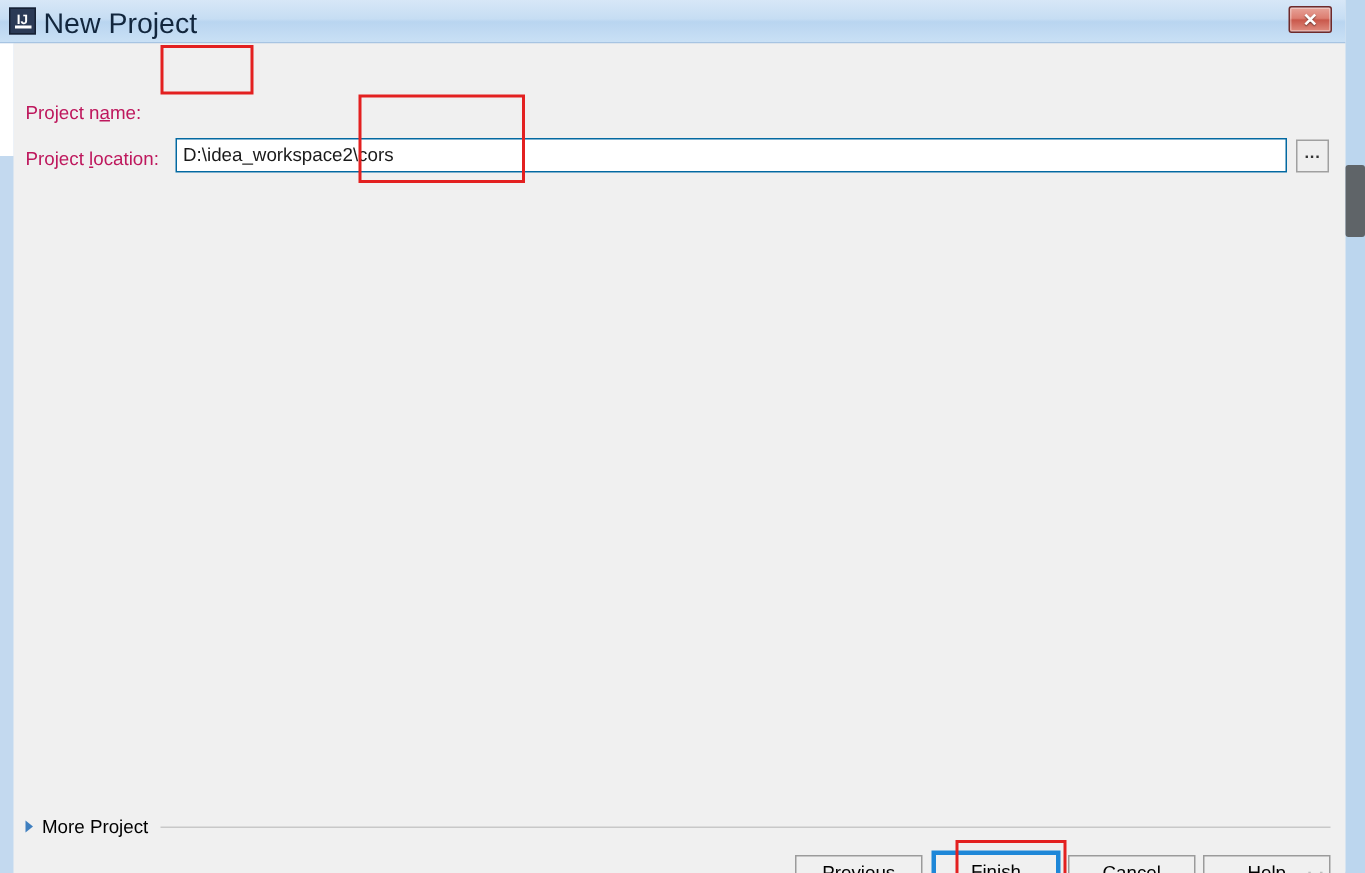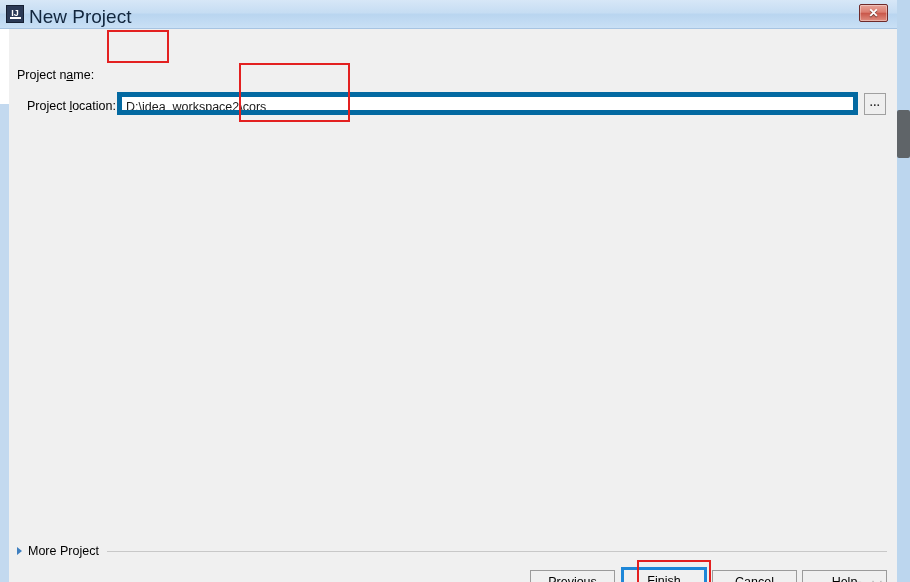--- a/index.html
+++ b/index.html
@@ -140,29 +140,29 @@
     top: 0;
     width: 9px;
     height: 75px;
     background: #ffffff;
   }
 
   
   .label {
     position: absolute;
     font-size: 12.5px;
-    color: #000000;
+    color: #be185d;
     white-space: nowrap;
   }
   .label .u {
     text-decoration: underline;
   }
 
   .lbl-name     { left: 17px;  top: 39px; }
-  .lbl-location { left: 17px;  top: 70px; margin-left: 10px; }
+  .lbl-location { left: 17px;  top: 70px; }
 
   .field {
     position: absolute;
     box-sizing: border-box;
     background: #ffffff;
     font-size: 12.5px;
     color: #1a1a1a;
     line-height: 19px;
     padding: 0 4px;
     white-space: nowrap;
@@ -174,21 +174,21 @@
     width: 778px;
     height: 26px;
     border: 1px solid #2f8ed6;
     line-height: 24px;
   }
   .field-location {
     left: 117px;
     top: 63px;
     width: 741px;
     height: 23px;
-    border: 5px solid #0369a1;
+    border: 1px solid #0369a1;
     line-height: 21px;
   }
 
   .browse-btn {
     position: absolute;
     left: 864px;
     top: 64px;
     width: 22px;
     height: 22px;
     background: #efefef;

